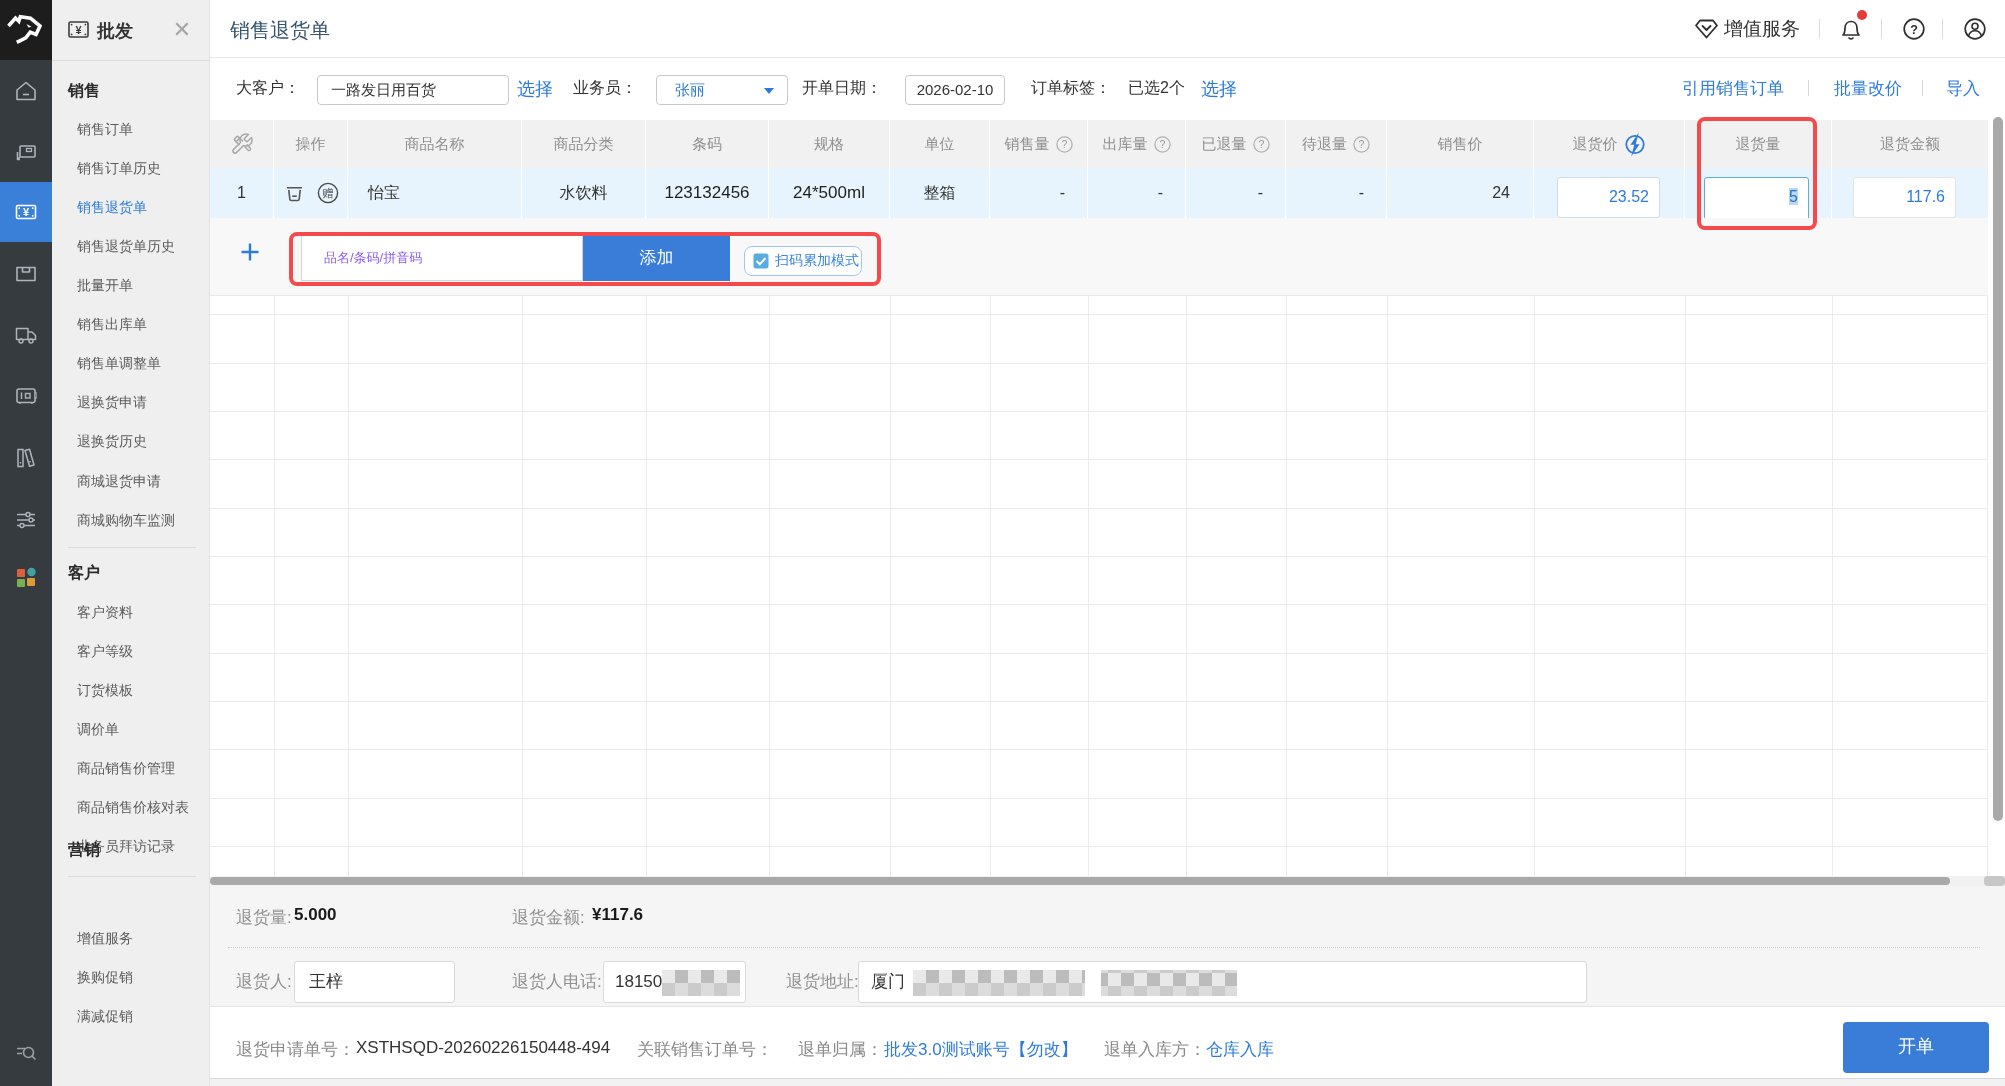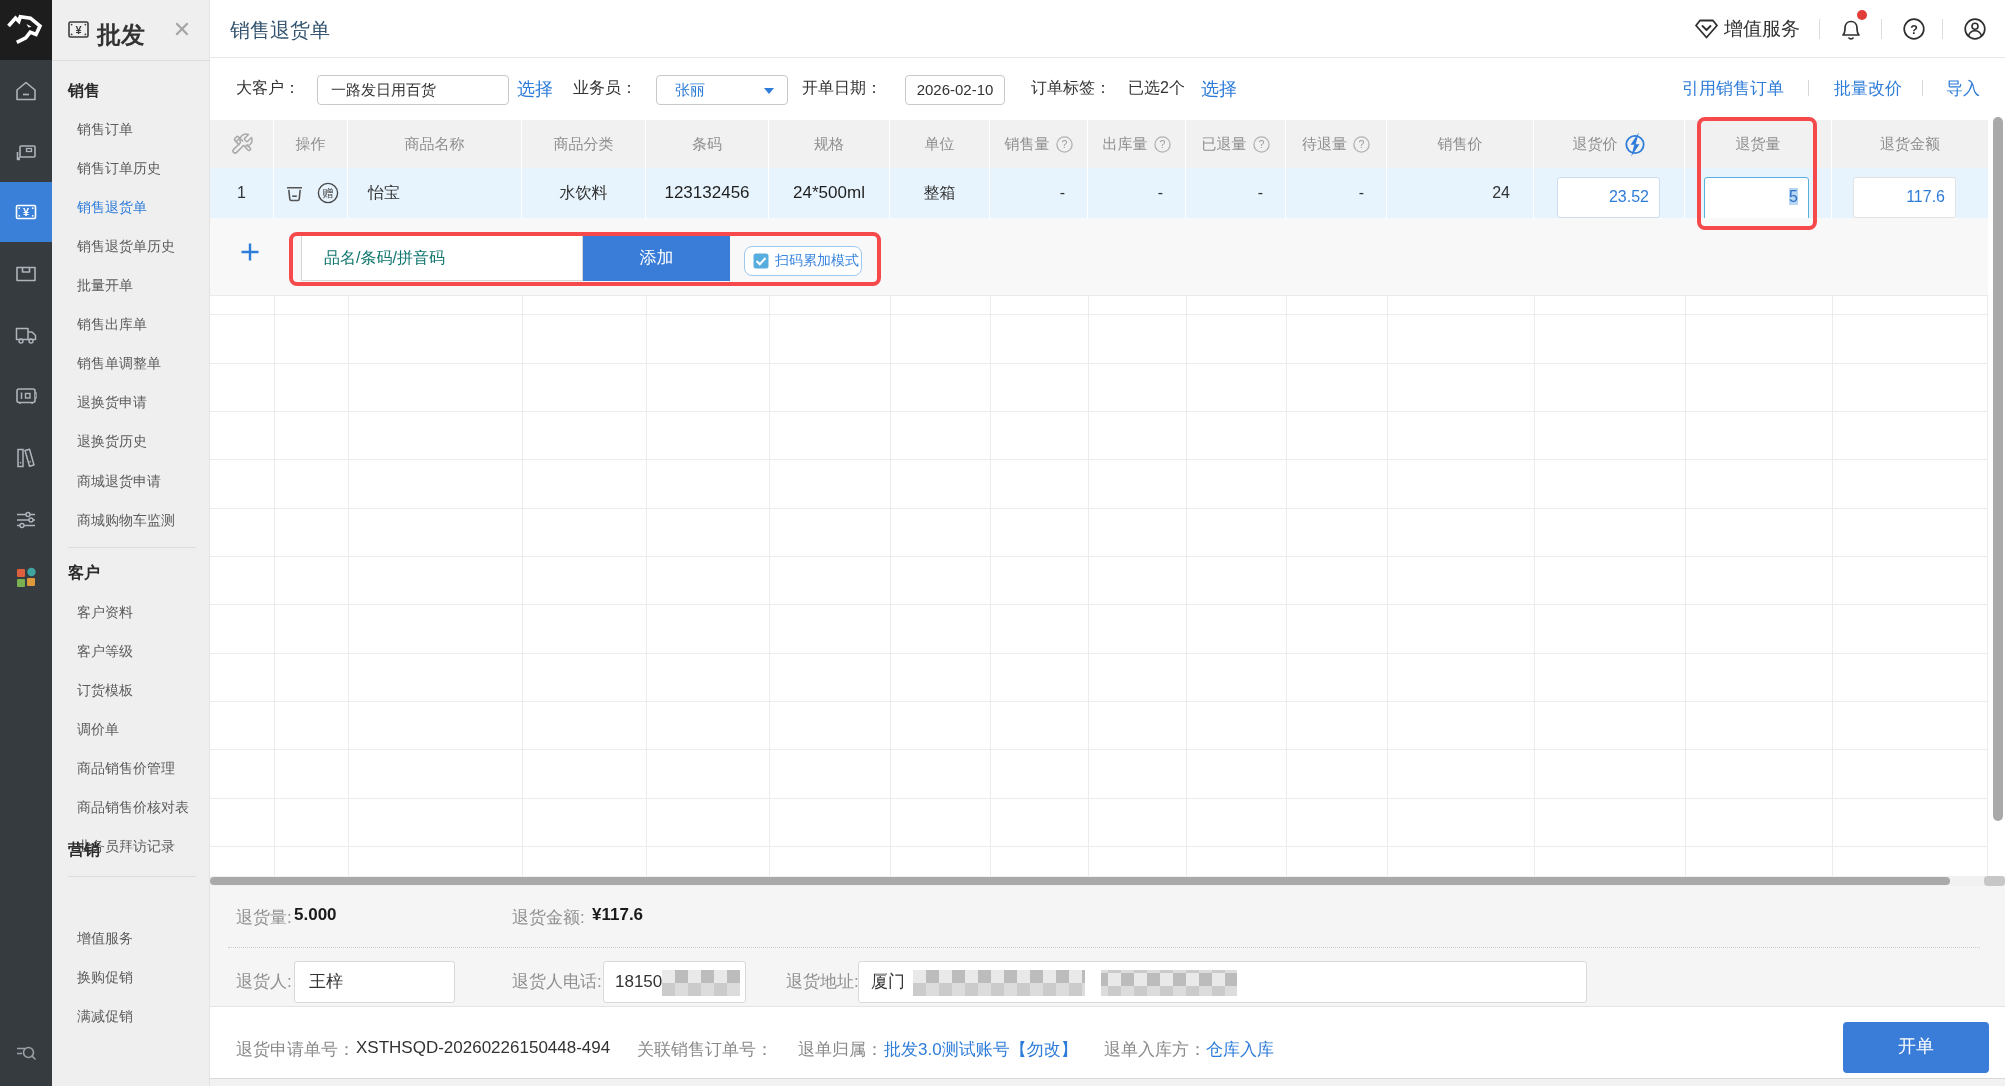--- a/index.html
+++ b/index.html
@@ -6,21 +6,21 @@
 body{font-family:"Liberation Sans",sans-serif;position:relative;background:#fff;overflow:hidden}
 .abs{position:absolute}
 
 #leftbar{position:absolute;left:0;top:0;width:52px;height:1086px;background:#363b40}
 #logo{position:absolute;left:0;top:0;width:52px;height:60px;background:#1d1d1d}
 .licon{position:absolute;left:0;width:52px;height:48px;display:flex;align-items:center;justify-content:center}
 #lsel{position:absolute;left:0;top:182px;width:52px;height:60px;background:#3a80d9}
 
 #sidebar{position:absolute;left:52px;top:0;width:158px;height:1086px;background:#efefef;border-right:1px solid #e3e3e3}
 .sbhead{position:absolute;left:0;top:0;width:158px;height:61px;border-bottom:1px solid #dcdcdc}
-.sbtitle{position:absolute;left:45px;top:19px;font-size:24px;font-weight:bold;color:#333}
+.sbtitle{position:absolute;left:45px;top:19px;font-size:18px;font-weight:bold;color:#333}
 .sbx{position:absolute;left:118px;top:18px;width:24px;height:24px;color:#a5a5a5;font-size:22px;font-weight:300;line-height:24px;text-align:center;font-family:"Liberation Sans",sans-serif}
 .sec{position:absolute;left:16px;font-size:16px;font-weight:bold;color:#2b2b2b}
 .mi{position:absolute;left:25px;font-size:14px;color:#5c5c5c;white-space:nowrap}
 .mi.on{color:#2e7cd9}
 .sdiv{position:absolute;left:16px;width:128px;border-top:1px solid #dcdcdc}
 
 #main{position:absolute;left:210px;top:0;width:1795px;height:1086px;background:#fff}
 #topbar{position:absolute;left:0;top:0;width:1795px;height:58px;background:#fff;border-bottom:1px solid #e8e8e8}
 .ptitle{position:absolute;left:20px;top:17px;font-size:20px;color:#33536e;font-weight:500}
 #searchbox{position:absolute;left:1201px;top:10px;width:264px;height:37px;background:#f4f4f4;border-radius:4px}
@@ -325,21 +325,21 @@
     <div class="rc" style="width:156px;border-right:none">
         <div class="abs" style="left:21px;top:9px;width:103px;height:41px;background:#fff;border:1px solid #e3e3e3;border-radius:3px;line-height:38px;text-align:right;padding-right:10px;font-size:16px;color:#2e7cd9">117.6</div>
       </div>
   </div>
   <div id="addband">
     <div class="abs" style="left:30px;top:24px;width:22px;height:22px">
       <svg width="20" height="20" viewBox="0 0 20 20">
           <path d="M10 1.5 V18.5 M1.5 10 H18.5" stroke="#2e7cd9" stroke-width="2.4"></path>
         </svg>
     </div>
-    <div class="abs" style="left:91px;top:17px;width:282px;height:46px;background:#fff;border:1px solid #d6d6d6;line-height:44px;padding-left:22px;font-size:16px;color:#0f766e">品名/条码/拼音码</div>
+    <div class="abs" style="left:91px;top:17px;width:282px;height:46px;background:#fff;border:1px solid #d6d6d6;line-height:44px;padding-left:22px;font-size:13px;color:#8b5cf6">品名/条码/拼音码</div>
     <div class="abs" style="left:373px;top:17px;width:147px;height:46px;background:#3a7dd8;color:#fff;font-size:17px;line-height:46px;text-align:center">添加</div>
     <div class="abs" style="left:534px;top:28px;width:118px;height:30px;background:#fff;border:1px solid #9ec9ef;border-radius:8px">
       <svg class="abs" style="left:8px;top:6px" width="16" height="16" viewBox="0 0 16 16">
           <rect x="0.5" y="0.5" width="15" height="15" rx="2.5" fill="#57aede"></rect>
           <path d="M3.5 8 L6.8 11.2 L12.5 5" fill="none" stroke="#fff" stroke-width="2"></path>
         </svg>
       <span class="abs" style="left:30px;top:5px;font-size:14px;color:#3a86e0">扫码累加模式</span>
     </div>
   </div>
   <div class="abs" style="left:1783px;top:117px;width:10px;height:704px;background:#a9a9a9;border-radius:5px"></div>

